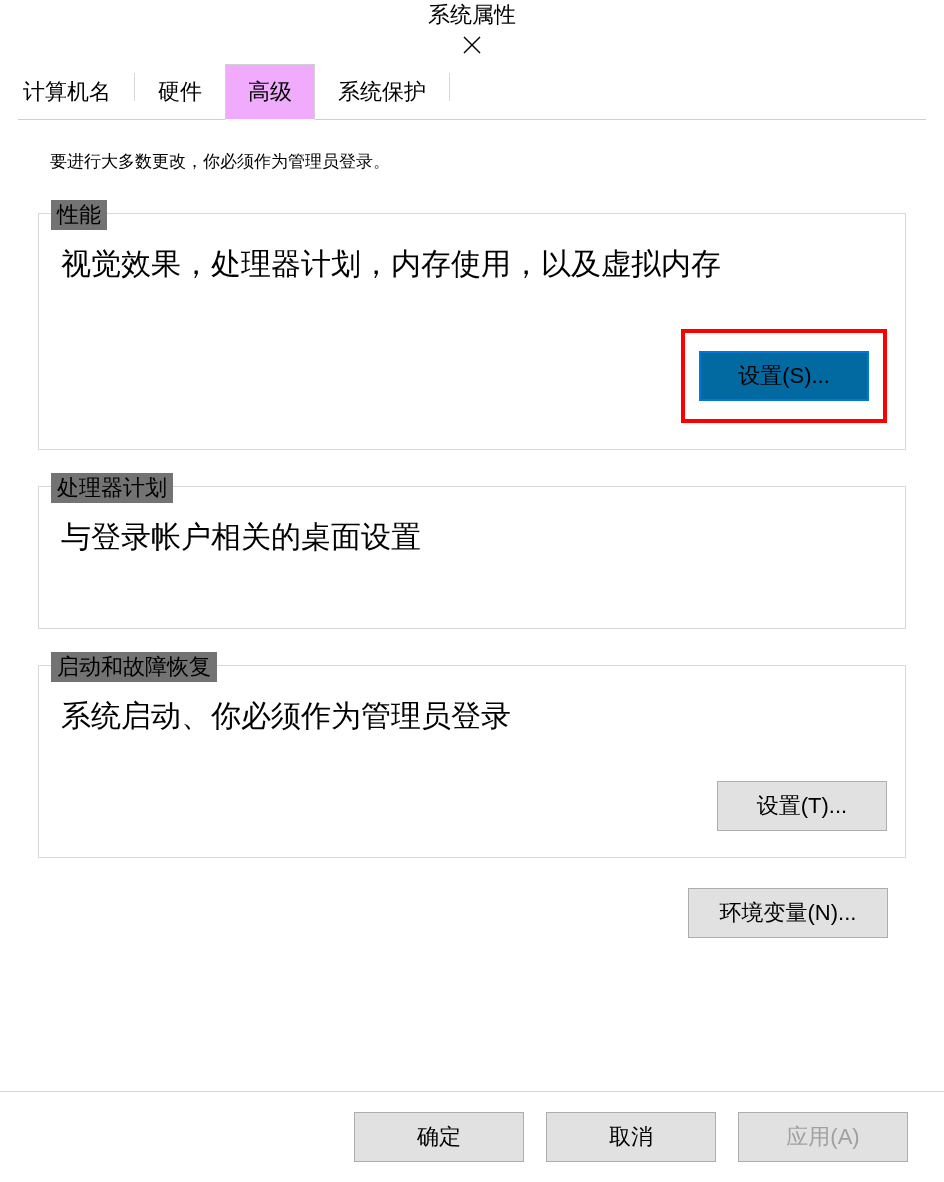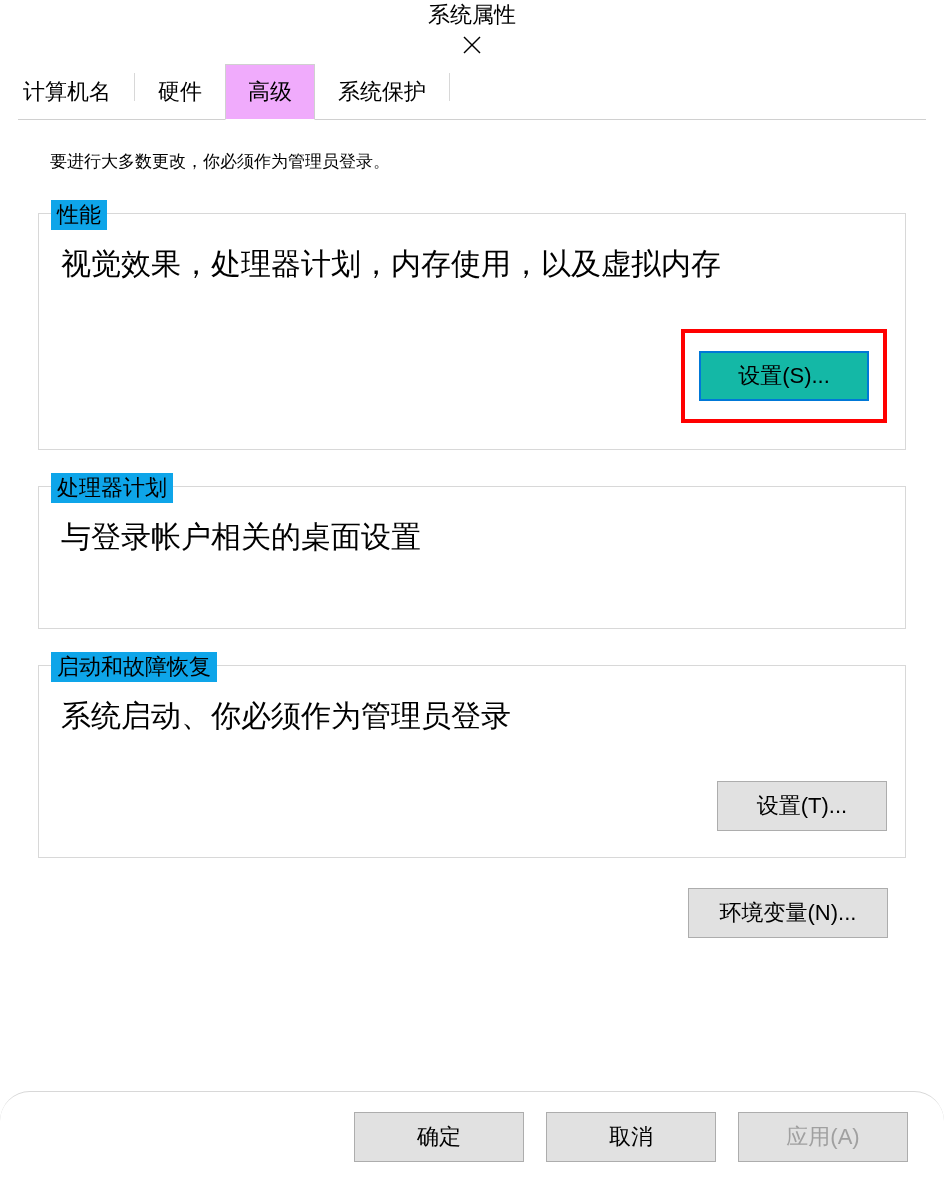--- a/index.html
+++ b/index.html
@@ -95,21 +95,21 @@
     .group {
       position: relative;
       border: 1px solid #d8d8d8;
       padding: 30px 18px 26px 18px;
       margin-bottom: 36px;
     }
     .group-legend {
       position: absolute;
       top: -14px;
       left: 12px;
-      background: #0ea5e9;
+      background: #737373;
       padding: 0 6px;
       font-size: 22px;
       color: #000;
     }
     .group-desc {
       font-size: 30px;
       color: #000;
       margin-bottom: 44px;
       padding-left: 4px;
     }
@@ -125,21 +125,21 @@
       border: 1px solid #adadad;
       color: #000;
       cursor: pointer;
       display: flex;
       align-items: center;
       justify-content: center;
       font-family: inherit;
     }
     .btn.focused {
       border: 2px solid #0078d7;
-      background: #14b8a6;
+      background: #0369a1;
     }
     .btn.disabled {
       color: #a0a0a0;
       cursor: default;
     }
     .highlight-red {
       border: 4px solid #ff0000;
       padding: 18px 14px;
       display: inline-block;
     }
@@ -152,21 +152,20 @@
     }
     .env-row .btn {
       min-width: 200px;
     }
     .footer {
       border-top: 1px solid #d8d8d8;
       padding: 20px 36px;
       display: flex;
       justify-content: flex-end;
       gap: 22px;
-      border-radius: 30px;
     }
     .footer .btn {
       min-width: 170px;
     }
   </style>
 </head>
 <body>
 
 <div class="window">
 

